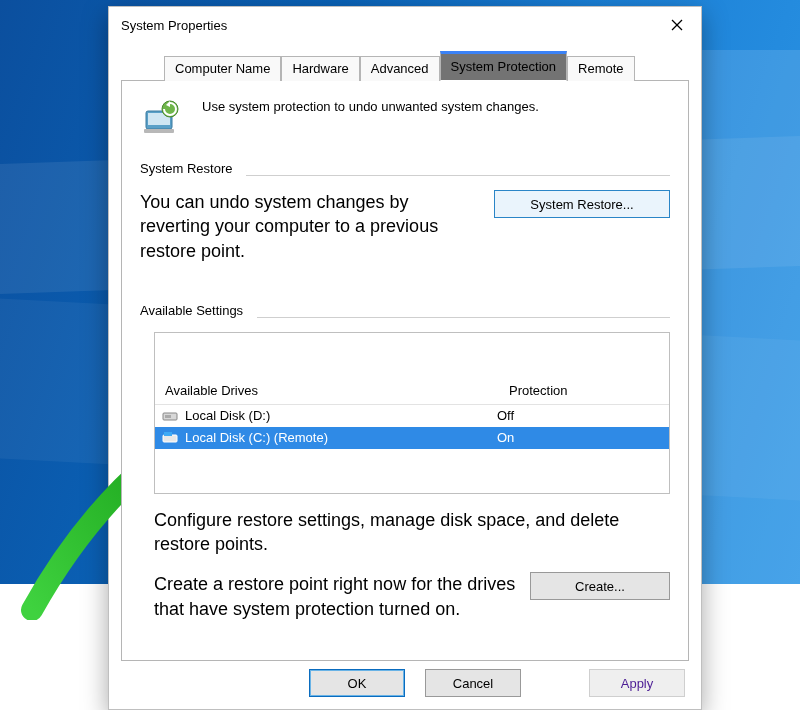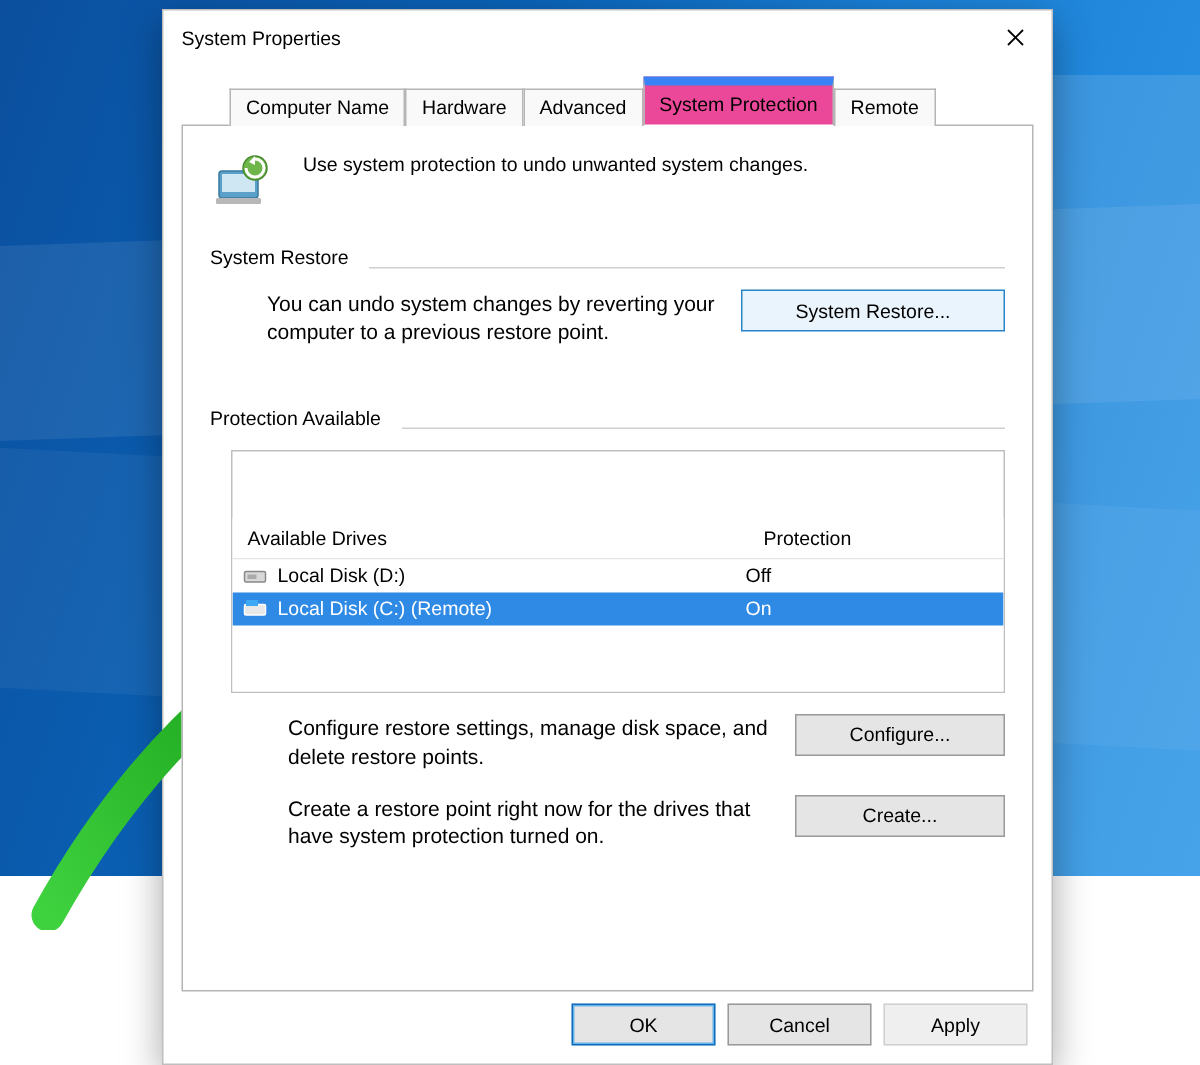--- a/index.html
+++ b/index.html
@@ -47,39 +47,39 @@
     cursor: default;
   }
   .client {
     flex: 1;
     padding: 8px 12px 12px 12px;
     display: flex; flex-direction: column;
   }
   .tabstrip {
     display: flex;
     align-items: flex-end;
-    margin-left: 8px;
+    margin-left: 19px;
     position: relative;
     z-index: 2;
     padding-left: 24px;
   }
   .tab {
     border: 1px solid #b5b5b5;
     border-bottom: none;
     background: #f9f9f9;
     padding: 4px 10px 5px 10px;
     margin-right: 0px;
     margin-bottom: -1px;
     font-size: 13px;
     cursor: default;
     position: relative;
   }
   .tab.active {
-    background: #ec4899;
-    border-top: 6px solid #3b82f6;
+    background: #737373;
+    border-top: 3px solid #3b82f6;
     padding-top: 5px;
     padding-bottom: 6px;
     z-index: 3;
     border-bottom: 1px solid #ffffff;
   }
   .tabpanel {
     border: 1px solid #b5b5b5;
     background: #ffffff;
     flex: 1;
     padding: 16px 18px 12px 18px;
@@ -114,41 +114,40 @@
     border-top: 1px solid #cfcfcf;
     height: 0;
   }
   .row {
     display: flex;
     align-items: flex-start;
     gap: 14px;
   }
   .row .desc {
     flex: 1;
-    font-size: 14px;
+    font-size: 18px;
     line-height: 1.35;
-    margin-left: 38px;
   }
   .btn {
     min-width: 120px;
     height: 28px;
     border: 1px solid #999;
     background: #e5e5e5;
     font-size: 13px;
     padding: 0 14px;
     cursor: default;
     outline: none;
   }
   .btn.primary {
     background: #eaf4fc;
     border: 1px solid #2a85c7;
   }
   .btn.wide { min-width: 176px; }
   .btn.default { border: 1px solid #0a6cbf; box-shadow: inset 0 0 0 1px #69b3e6; }
-  .btn[disabled] { color: #000000; border-color: #cfcfcf; background:#efefef; }
+  .btn[disabled] { color: #4c1d95; border-color: #cfcfcf; background:#efefef;margin-left:48px; }
   .drives-box {
     border: 1px solid #bfbfbf;
     margin: 2px 0 14px 0;
   }
   .drives-head {
     display: flex;
     background: #fff;
     border-bottom: 1px solid #e3e3e3;
     margin-top: 44px;
   }
@@ -177,21 +176,21 @@
   .drive-row .name { flex: 1; }
   .drive-row .prot { width: 170px; padding-left: 4px; }
   .drive-row.selected {
     background: #2f8ae6;
     color: #fff;
   }
   .section-gap { height: 24px; }
   .actions {
     display: flex;
     justify-content: flex-end;
-    gap: 8px;
+    gap: 20px;
     padding: 8px 4px 0 0;
     align-items: flex-end;
   }
   
   .arrow {
     position: absolute;
     pointer-events: none;
   }
   svg { display: block; }
 </style>
@@ -245,21 +244,21 @@
           <span class="rule"></span>
         </div>
         <div class="row" style="margin-bottom:10px;">
           <div class="desc">You can undo system changes by reverting your computer to a previous restore point.</div>
           <button class="btn primary wide">System Restore...</button>
         </div>
 
         <div class="section-gap"></div>
 
         <div class="group-header">
-          <span class="label">Protection Available</span>
+          <span class="label">Available Settings</span>
           <span class="rule"></span>
         </div>
 
         <div class="drives-box" style="margin-left:14px;">
           <div class="drives-head">
             <div class="col col-name">Available Drives</div>
             <div class="col col-prot">Protection</div>
           </div>
           <div class="drives-body">
             <div class="drive-row">
@@ -280,21 +279,20 @@
                   </svg>
               </span>
               <span class="name">Local Disk (C:) (Remote)</span>
               <span class="prot">On</span>
             </div>
           </div>
         </div>
 
         <div class="row" style="margin:4px 0 16px 14px;">
           <div class="desc">Configure restore settings, manage disk space, and delete restore points.</div>
-          <button class="btn" style="min-width:140px">Configure...</button>
         </div>
 
         <div class="row" style="margin:4px 0 8px 14px;">
           <div class="desc">Create a restore point right now for the drives that have system protection turned on.</div>
           <button class="btn" style="min-width:140px">Create...</button>
         </div>
 
       </div>
 
       <div class="actions">

